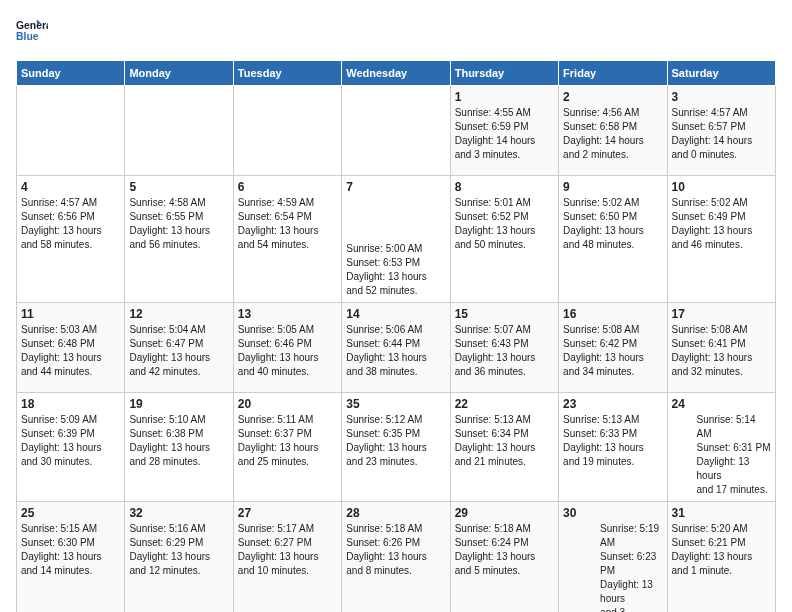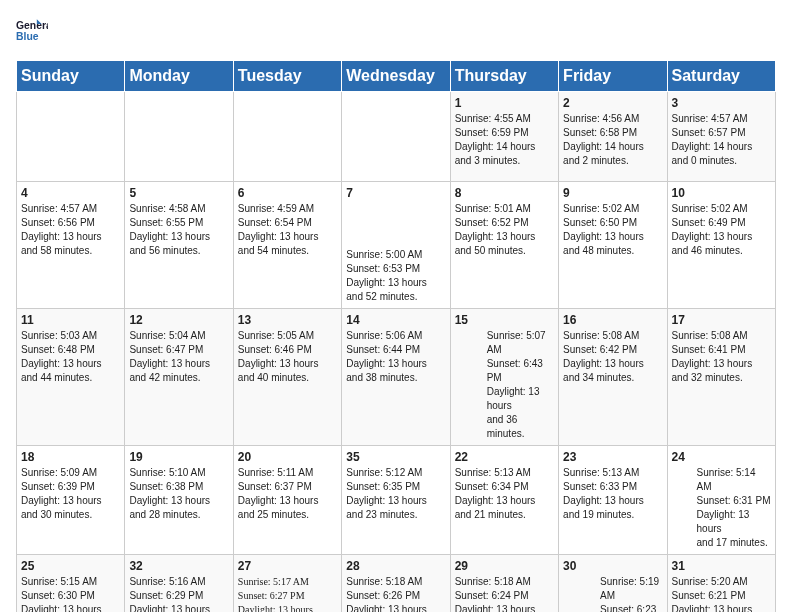--- a/index.html
+++ b/index.html
@@ -38,21 +38,21 @@
       color: #444;
     }
     table {
       width: 100%;
       border-collapse: collapse;
       table-layout: fixed;
     }
     thead th {
       background-color: #2b6cb0;
       color: #fff;
-      font-size: 16px;
+      font-size: 11px;
       font-weight: bold;
       padding: 6px 4px;
       text-align: left;
       border: 1px solid #fff;
     }
     tbody td {
       border: 1px solid #ccc;
       vertical-align: top;
       padding: 4px;
       font-size: 10px;
@@ -210,21 +210,21 @@
         </td>
         <td>
           <span class="day-number">14</span>
           <div class="day-info" style="white-space: pre-line;">Sunrise: 5:06 AM
 Sunset: 6:44 PM
 Daylight: 13 hours
 and 38 minutes.</div>
         </td>
         <td>
           <span class="day-number">15</span>
-          <div class="day-info" style="white-space: pre-line; margin-left: 32px;">Sunrise: 5:07 AM
+          <div class="day-info" style="white-space: pre-line;">Sunrise: 5:07 AM
 Sunset: 6:43 PM
 Daylight: 13 hours
 and 36 minutes.</div>
         </td>
         <td>
           <span class="day-number">16</span>
           <div class="day-info" style="white-space: pre-line;">Sunrise: 5:08 AM
 Sunset: 6:42 PM
 Daylight: 13 hours
 and 34 minutes.</div>
@@ -298,21 +298,21 @@
         </td>
         <td>
           <span class="day-number">32</span>
           <div class="day-info" style="white-space: pre-line;">Sunrise: 5:16 AM
 Sunset: 6:29 PM
 Daylight: 13 hours
 and 12 minutes.</div>
         </td>
         <td>
           <span class="day-number">27</span>
-          <div class="day-info" style="white-space: pre-line; font-family: Liberation Serif, serif;">Sunrise: 5:17 AM
+          <div class="day-info" style="white-space: pre-line;">Sunrise: 5:17 AM
 Sunset: 6:27 PM
 Daylight: 13 hours
 and 10 minutes.</div>
         </td>
         <td>
           <span class="day-number">28</span>
           <div class="day-info" style="white-space: pre-line;">Sunrise: 5:18 AM
 Sunset: 6:26 PM
 Daylight: 13 hours
 and 8 minutes.</div>

